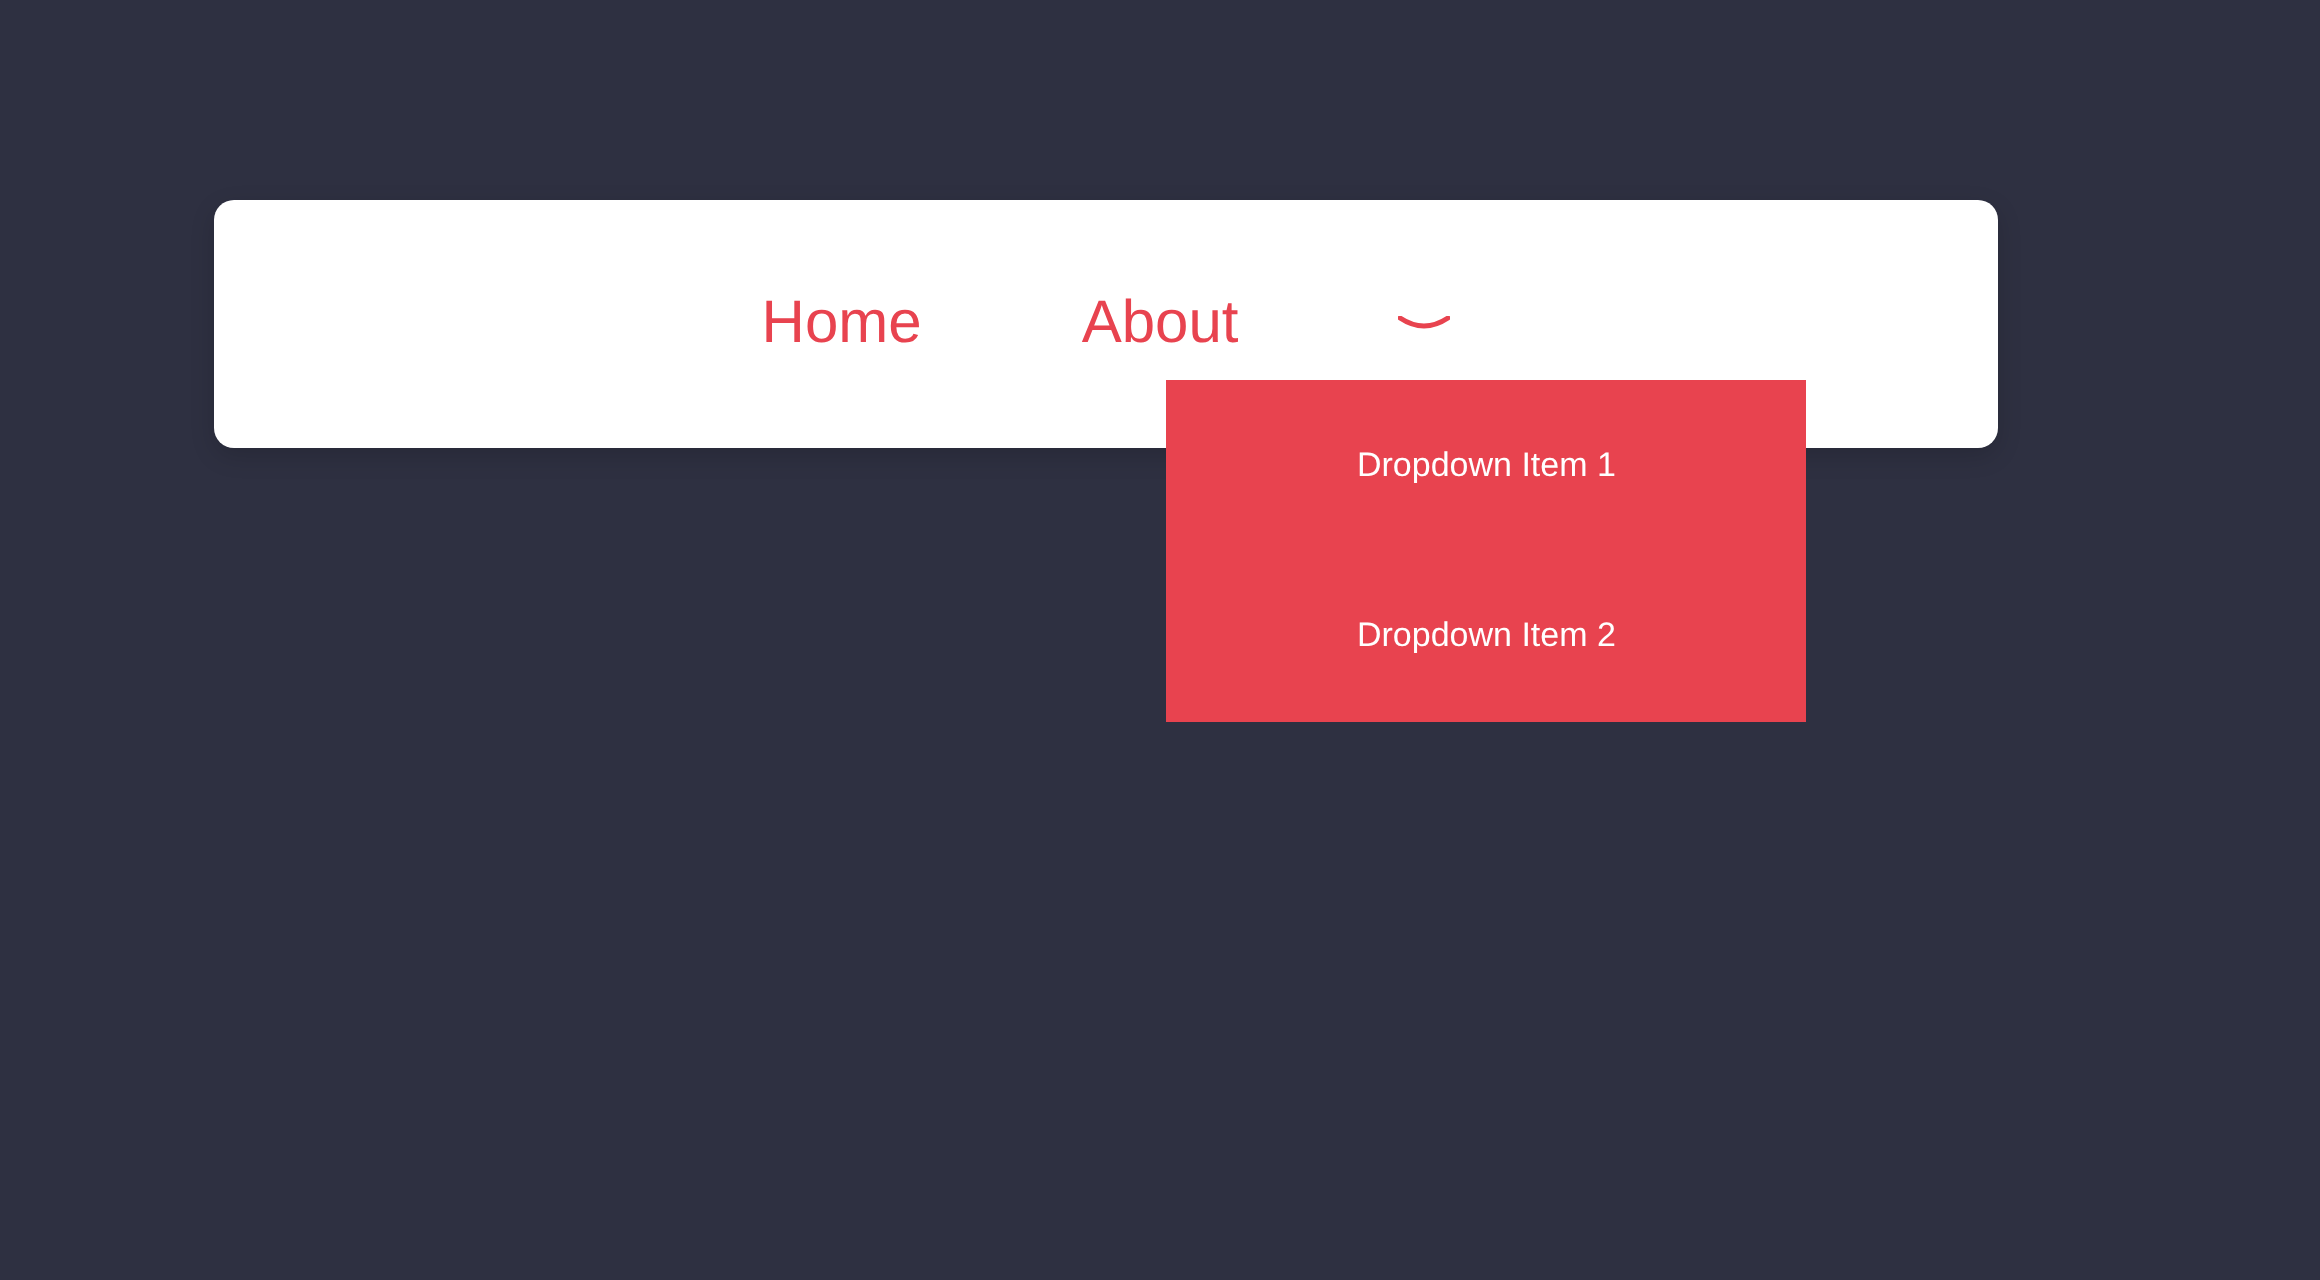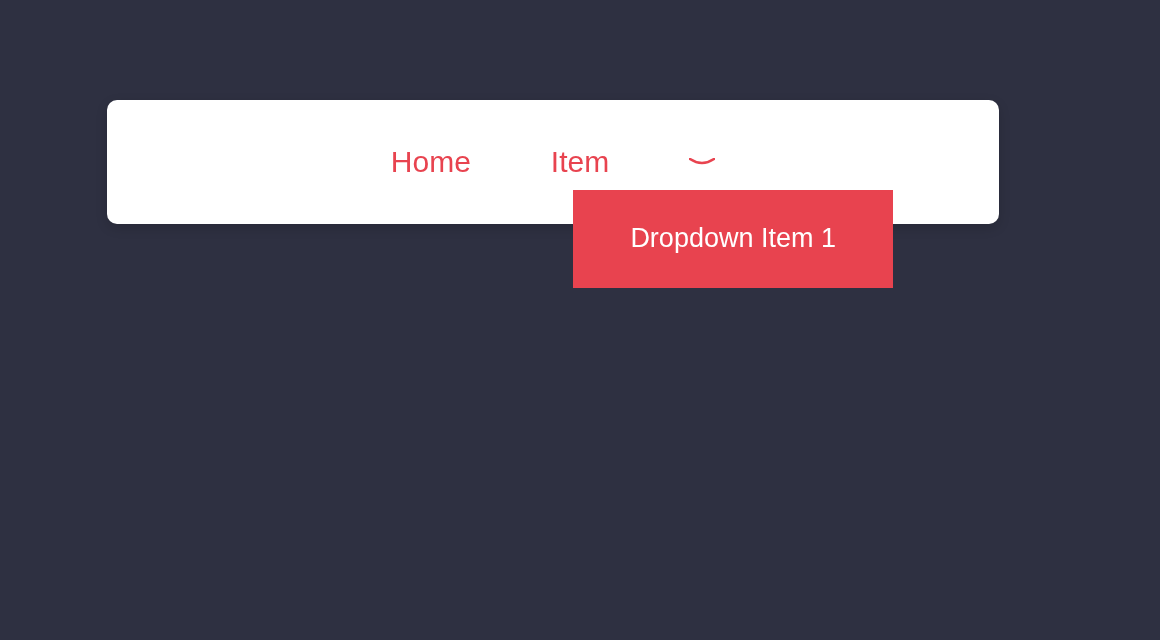--- a/index.html
+++ b/index.html
@@ -58,53 +58,58 @@
       top: 32px;
       left: -116px;
       width: 320px;
       background: #e8434f;
       list-style: none;
       z-index: 10;
     }
     .dropdown-link {
       display: block;
       text-align: center;
-      font-size: 27px;
+      font-size: 17px;
       color: #ffffff;
       text-decoration: none;
       padding: 32px 24px;
       line-height: 1.25;
       cursor: pointer;
     }
   </style>
 </head>
 <body>
 
 <nav class="navbar">
   <ul class="nav-list">
     <li class="nav-item">
       <a class="nav-link">
         <span>Home</span>
       </a>
     </li>
     <li class="nav-item">
       <a class="nav-link">
-        <span>Item</span>
+        <span>About</span>
       </a>
     </li>
     <li class="nav-item">
       <a class="nav-link">
         <span class="caret-icon">
           <svg viewBox="0 0 26 8" width="26" height="8">
             <path d="M1 1 Q 13 9 25 1" stroke="#e8434f" stroke-width="2.5" fill="none" stroke-linecap="round"></path>
           </svg>
         </span>
       </a>
       <ul class="dropdown-menu">
         <li>
           <a class="dropdown-link">
             <span>Dropdown Item 1</span>
           </a>
         </li>
+        <li>
+          <a class="dropdown-link">
+            <span>Dropdown Item 2</span>
+          </a>
+        </li>
       </ul>
     </li>
   </ul>
 </nav>
 
 </body></html>

